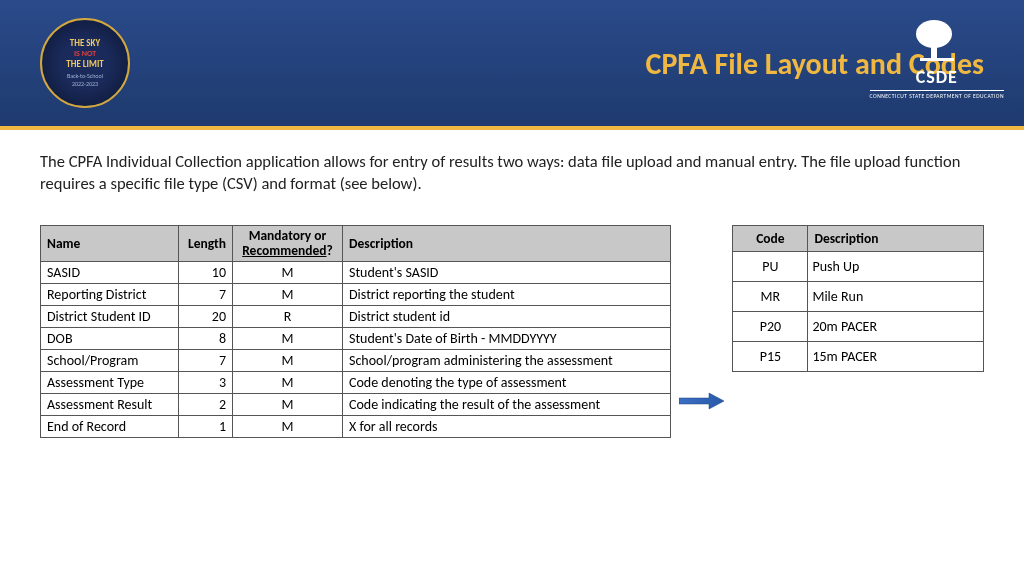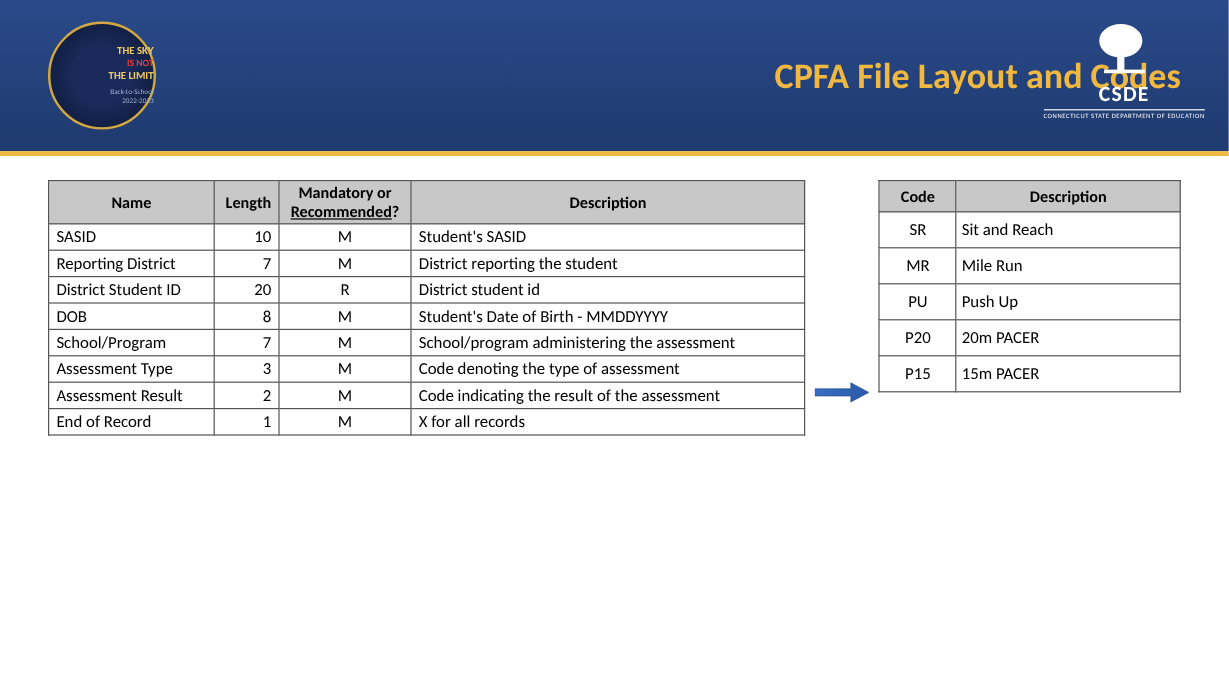--- a/index.html
+++ b/index.html
@@ -21,21 +21,21 @@
       position: relative;
     }
     .badge {
       width: 90px;
       height: 90px;
       border-radius: 50%;
       background: radial-gradient(circle, #1a2a5a 40%, #0a1530 100%);
       border: 2px solid #d4a840;
       display: flex;
       flex-direction: column;
-      align-items: flex-end;
+      align-items: center;
       justify-content: center;
       font-size: 7px;
       color: #d4a840;
       text-align: center;
       line-height: 1.2;
       position: relative;
     }
     .badge .line1 { color: #f0c860; font-weight: bold; font-size: 9px; }
     .badge .line2 { color: #e04040; font-weight: bold; font-size: 8px; }
     .badge .line3 { color: #f0c860; font-weight: bold; font-size: 9px; }
@@ -78,36 +78,35 @@
       font-size: 14px;
     }
     th, td {
       border: 1px solid #555;
       padding: 2px 6px;
       text-align: left;
       vertical-align: middle;
     }
     th {
       background: #c8c8c8;
-      text-align: center;
       font-weight: bold;
       font-size: 13.5px;
     }
     .table1 { width: 640px; }
     .table1 .col-name { width: 138px; }
     .table1 .col-length { width: 54px; text-align: right; }
     .table1 .col-mr { width: 110px; text-align: center; }
     .table1 .col-desc { width: auto; }
     .table1 td.num { text-align: right; margin-top: 24px; }
     .table1 td.ctr { text-align: center; }
     .table1 th.mr-header { line-height: 1.15; }
     .table1 th.mr-header .underline { text-decoration: underline; }
     .table2 { width: 255px; }
     .table2 th { padding: 4px 6px; }
-    .table2 .col-code { width: 64px; text-align: center; }
+    .table2 .col-code { width: 75px; text-align: center; }
     .table2 td.code { text-align: center; padding: 6px 4px; }
     .table2 td.desc { padding: 6px 4px; }
     .arrow {
       align-self: center;
       margin-top: 140px;
       width: 45px;
     }
     .arrow svg { display: block; }
   </style>
 </head>
@@ -130,20 +129,21 @@
         <rect x="8" y="40" width="34" height="3" fill="white"></rect>
       </svg>
     </div>
     <div class="logo-text">CSDE</div>
     <div class="logo-sub">CONNECTICUT STATE
 DEPARTMENT OF EDUCATION</div>
   </div>
 </div>
 
 <div class="content">
+  <p class="intro">The CPFA Individual Collection application allows for entry of results two ways: data file upload and manual entry.  The file upload function requires a specific file type (CSV) and format (see below).</p>
 
   <div class="tables-wrap">
     <table class="table1">
       <thead>
         <tr>
           <th class="col-name">Name</th>
           <th class="col-length">Length</th>
           <th class="col-mr mr-header">
             <span>Mandatory or</span><br>
             <span class="underline">Recommended</span><span>?</span>
@@ -217,30 +217,26 @@
 
     <table class="table2">
       <thead>
         <tr>
           <th class="col-code">Code</th>
           <th>Description</th>
         </tr>
       </thead>
       <tbody id="t2body">
           <tr>
-            <td class="code">SR</td>
-    <td class="desc">Sit and Reach</td>
+            <td class="code">PU</td>
+    <td class="desc">Push Up</td>
           </tr>
           <tr>
             <td class="code">MR</td>
     <td class="desc">Mile Run</td>
-          </tr>
-          <tr>
-            <td class="code">PU</td>
-    <td class="desc">Push Up</td>
           </tr>
           <tr>
             <td class="code">P20</td>
     <td class="desc">20m PACER</td>
           </tr>
           <tr>
             <td class="code">P15</td>
     <td class="desc">15m PACER</td>
           </tr>
         </tbody>

